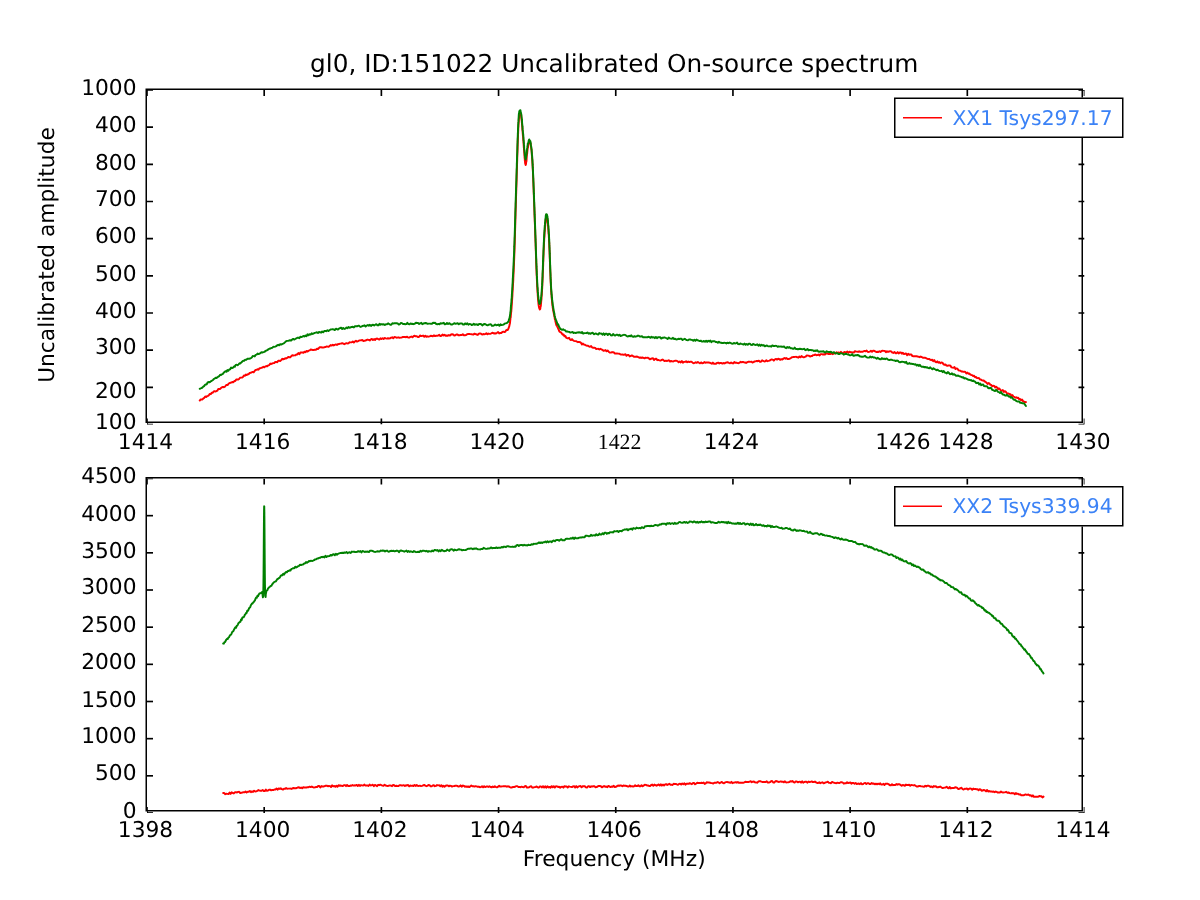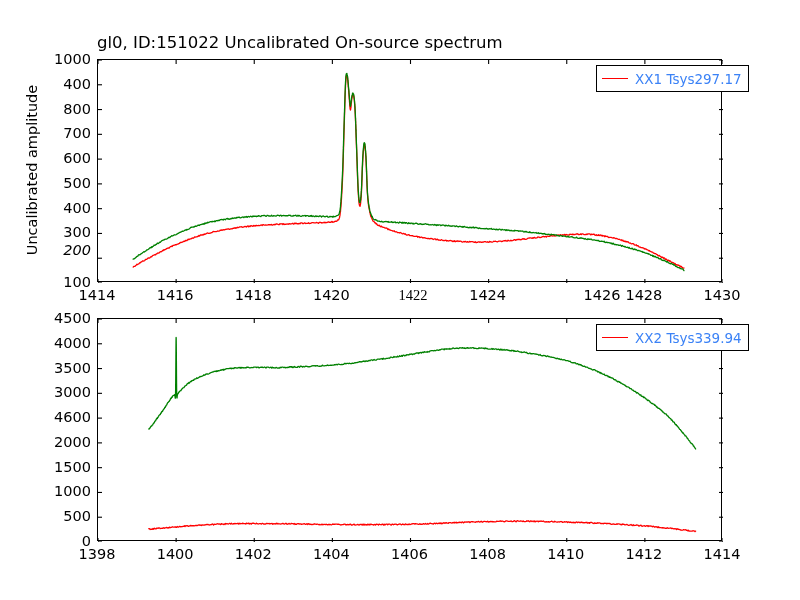--- a/index.html
+++ b/index.html
@@ -17,21 +17,21 @@
     position: relative;
     width: 800px;
     height: 600px;
     background: #ffffff;
   }
   .plot-title {
     position: absolute;
     left: 97px;
     top: 33px;
     width: 625px;
-    text-align: left;
+    text-align: center;
     font-size: 16.5px;
     color: #000000;
     white-space: nowrap;
   }
   .axes {
     position: absolute;
     box-sizing: border-box;
     border: 1.2px solid #000000;
     background: #ffffff;
   }
@@ -215,21 +215,21 @@
         <line x1="625" y1="24.7777777777778" x2="621" y2="24.7777777777778" stroke="#000000" stroke-width="1.1"></line>
         <line x1="0" y1="0" x2="4" y2="0" stroke="#000000" stroke-width="1.1"></line>
         <line x1="625" y1="0" x2="621" y2="0" stroke="#000000" stroke-width="1.1"></line>
         <path d="M 50.78 209.68 L 51.49 209.72 L 52.20 210.48 L 52.91 210.18 L 53.62 210.26 L 54.33 210.39 L 55.04 209.42 L 55.75 210.24 L 56.47 209.24 L 57.18 209.66 L 57.89 209.97 L 58.60 209.21 L 59.31 209.08 L 60.02 209.35 L 60.73 208.91 L 61.44 208.88 L 62.15 209.69 L 62.86 209.47 L 63.58 209.32 L 64.29 209.12 L 65.00 209.26 L 65.71 208.63 L 66.42 209.31 L 67.13 208.79 L 67.85 208.79 L 68.56 208.37 L 69.27 209.09 L 69.98 208.60 L 70.69 208.98 L 71.40 208.12 L 72.12 208.63 L 72.83 208.50 L 73.54 208.27 L 74.25 207.73 L 74.96 208.09 L 75.67 208.11 L 76.39 208.20 L 77.10 207.70 L 77.81 208.33 L 78.52 208.41 L 79.23 207.41 L 79.94 208.14 L 80.66 208.04 L 81.37 207.44 L 82.08 207.43 L 82.79 207.89 L 83.50 207.59 L 84.21 207.72 L 84.92 207.32 L 85.64 207.42 L 86.35 206.70 L 87.06 207.45 L 87.77 206.68 L 88.48 206.96 L 89.19 206.55 L 89.91 207.11 L 90.62 207.39 L 91.33 206.88 L 92.04 206.92 L 92.75 206.39 L 93.47 206.82 L 94.18 206.76 L 94.89 206.76 L 95.60 206.73 L 96.32 206.96 L 97.03 206.54 L 97.74 206.38 L 98.45 206.50 L 99.17 206.50 L 99.88 206.34 L 100.59 205.95 L 101.30 205.79 L 102.02 206.41 L 102.73 205.99 L 103.44 206.49 L 104.15 205.84 L 104.87 206.02 L 105.58 206.06 L 106.29 206.02 L 107.01 205.77 L 107.72 205.82 L 108.43 205.46 L 109.14 205.70 L 109.86 205.36 L 110.57 205.77 L 111.28 205.98 L 112.00 205.93 L 112.71 205.69 L 113.42 205.70 L 114.14 204.99 L 114.85 205.05 L 115.56 205.99 L 116.28 205.07 L 116.99 205.30 L 117.70 205.36 L 118.42 205.10 L 119.13 204.83 L 119.84 204.75 L 120.56 205.17 L 121.27 204.98 L 121.98 205.07 L 122.70 205.68 L 123.41 204.60 L 124.12 205.22 L 124.84 205.01 L 125.55 205.56 L 126.26 204.83 L 126.98 205.50 L 127.69 204.46 L 128.40 204.92 L 129.12 204.69 L 129.83 204.88 L 130.54 205.05 L 131.26 204.43 L 131.97 204.40 L 132.69 205.12 L 133.40 204.30 L 134.11 204.97 L 134.83 205.05 L 135.54 204.68 L 136.25 204.86 L 136.97 204.40 L 137.68 204.76 L 138.40 204.55 L 139.11 204.69 L 139.82 204.26 L 140.54 204.97 L 141.25 204.21 L 141.96 204.92 L 142.68 204.41 L 143.39 204.56 L 144.11 204.74 L 144.82 204.09 L 145.53 204.64 L 146.25 204.66 L 146.96 204.59 L 147.67 205.01 L 148.39 204.08 L 149.10 204.61 L 149.82 204.45 L 150.53 204.15 L 151.24 205.10 L 151.96 204.30 L 152.67 204.65 L 153.39 205.09 L 154.10 204.20 L 154.81 204.44 L 155.53 204.11 L 156.24 204.47 L 156.96 204.77 L 157.67 204.91 L 158.38 204.12 L 159.10 204.65 L 159.81 204.91 L 160.52 204.99 L 161.24 204.74 L 161.95 204.57 L 162.67 204.74 L 163.38 205.13 L 164.09 204.31 L 164.81 204.49 L 165.52 205.09 L 166.24 204.87 L 166.95 205.02 L 167.66 205.08 L 168.38 204.48 L 169.09 204.51 L 169.80 204.64 L 170.52 204.62 L 171.23 204.43 L 171.95 205.05 L 172.66 204.54 L 173.37 204.65 L 174.09 204.33 L 174.80 205.23 L 175.52 204.71 L 176.23 204.90 L 176.94 204.73 L 177.66 204.99 L 178.37 204.27 L 179.09 204.92 L 179.80 204.38 L 180.51 204.90 L 181.23 204.94 L 181.94 204.76 L 182.65 205.06 L 183.37 204.89 L 184.08 204.60 L 184.80 204.32 L 185.51 204.69 L 186.22 205.11 L 186.94 204.89 L 187.65 204.35 L 188.37 204.45 L 189.08 205.26 L 189.79 205.22 L 190.51 204.68 L 191.22 204.48 L 191.93 205.13 L 192.65 204.90 L 193.36 204.40 L 194.08 204.58 L 194.79 204.53 L 195.50 205.11 L 196.22 204.44 L 196.93 205.46 L 197.64 204.91 L 198.36 205.43 L 199.07 204.84 L 199.79 204.65 L 200.50 204.59 L 201.21 205.21 L 201.93 204.77 L 202.64 204.91 L 203.36 205.37 L 204.07 205.08 L 204.78 205.10 L 205.50 204.86 L 206.21 204.74 L 206.92 204.93 L 207.64 205.40 L 208.35 205.23 L 209.07 204.60 L 209.78 205.49 L 210.49 204.70 L 211.21 204.91 L 211.92 205.50 L 212.63 205.20 L 213.35 205.64 L 214.06 205.26 L 214.78 205.70 L 215.49 205.27 L 216.20 204.70 L 216.92 205.22 L 217.63 205.16 L 218.35 205.42 L 219.06 205.12 L 219.77 205.23 L 220.49 205.54 L 221.20 205.40 L 221.91 205.83 L 222.63 205.58 L 223.34 205.22 L 224.06 205.86 L 224.77 205.17 L 225.48 205.69 L 226.20 205.39 L 226.91 205.31 L 227.63 205.64 L 228.34 205.20 L 229.05 205.68 L 229.77 205.89 L 230.48 205.38 L 231.19 205.75 L 231.91 205.23 L 232.62 205.71 L 233.34 205.91 L 234.05 205.46 L 234.76 204.91 L 235.48 205.39 L 236.19 205.27 L 236.91 205.24 L 237.62 205.15 L 238.33 205.16 L 239.05 205.14 L 239.76 205.45 L 240.47 205.23 L 241.19 205.28 L 241.90 205.70 L 242.62 205.98 L 243.33 205.97 L 244.04 205.66 L 244.76 205.61 L 245.47 205.49 L 246.19 205.09 L 246.90 205.10 L 247.61 205.74 L 248.33 205.61 L 249.04 205.80 L 249.75 205.45 L 250.47 205.74 L 251.18 205.78 L 251.90 205.15 L 252.61 205.05 L 253.32 206.04 L 254.04 205.98 L 254.75 205.91 L 255.47 205.31 L 256.18 205.19 L 256.89 206.10 L 257.61 205.99 L 258.32 205.78 L 259.04 205.62 L 259.75 205.35 L 260.46 205.91 L 261.18 206.10 L 261.89 205.33 L 262.60 205.36 L 263.32 205.93 L 264.03 205.14 L 264.75 206.02 L 265.46 205.20 L 266.17 206.14 L 266.89 205.16 L 267.60 205.96 L 268.32 205.60 L 269.03 206.14 L 269.74 205.11 L 270.46 205.83 L 271.17 205.14 L 271.89 206.04 L 272.60 205.16 L 273.31 205.24 L 274.03 205.70 L 274.74 205.53 L 275.45 206.09 L 276.17 205.62 L 276.88 205.42 L 277.60 206.09 L 278.31 205.13 L 279.02 205.39 L 279.74 205.29 L 280.45 206.05 L 281.17 205.21 L 281.88 205.43 L 282.59 205.57 L 283.31 205.76 L 284.02 205.24 L 284.73 205.11 L 285.45 206.03 L 286.16 205.10 L 286.88 205.97 L 287.59 205.38 L 288.30 205.08 L 289.02 205.03 L 289.73 205.86 L 290.45 205.17 L 291.16 205.10 L 291.87 205.16 L 292.59 205.92 L 293.30 206.06 L 294.02 205.17 L 294.73 205.20 L 295.44 205.74 L 296.16 205.23 L 296.87 205.36 L 297.58 205.15 L 298.30 205.18 L 299.01 205.79 L 299.73 205.75 L 300.44 205.26 L 301.15 205.03 L 301.87 205.00 L 302.58 205.14 L 303.29 205.90 L 304.01 205.44 L 304.72 204.97 L 305.44 205.52 L 306.15 205.35 L 306.86 205.82 L 307.58 204.94 L 308.29 205.28 L 309.00 205.69 L 309.72 205.38 L 310.43 205.54 L 311.15 204.86 L 311.86 205.69 L 312.57 205.49 L 313.29 205.17 L 314.00 204.69 L 314.71 204.96 L 315.43 204.66 L 316.14 204.68 L 316.86 205.15 L 317.57 204.65 L 318.28 204.81 L 319.00 204.82 L 319.71 205.01 L 320.42 205.32 L 321.14 205.42 L 321.85 204.64 L 322.56 205.28 L 323.28 205.07 L 323.99 205.33 L 324.71 205.13 L 325.42 204.57 L 326.13 205.06 L 326.85 205.03 L 327.56 204.47 L 328.27 205.15 L 328.99 205.17 L 329.70 204.48 L 330.41 205.18 L 331.13 204.72 L 331.84 204.13 L 332.55 204.25 L 333.27 204.65 L 333.98 204.66 L 334.69 204.95 L 335.41 205.04 L 336.12 204.31 L 336.84 204.07 L 337.55 204.87 L 338.26 204.07 L 338.98 204.40 L 339.69 204.80 L 340.40 204.37 L 341.12 203.97 L 341.83 204.65 L 342.54 203.89 L 343.26 204.74 L 343.97 204.07 L 344.68 204.62 L 345.40 203.95 L 346.11 203.74 L 346.82 204.34 L 347.54 203.90 L 348.25 203.56 L 348.96 204.14 L 349.68 204.10 L 350.39 204.29 L 351.10 203.55 L 351.82 203.64 L 352.53 203.62 L 353.24 203.96 L 353.96 204.20 L 354.67 203.60 L 355.38 203.47 L 356.10 204.04 L 356.81 203.29 L 357.52 203.77 L 358.24 203.22 L 358.95 204.09 L 359.66 203.55 L 360.38 203.40 L 361.09 203.58 L 361.80 203.12 L 362.52 203.44 L 363.23 203.77 L 363.94 203.04 L 364.66 203.00 L 365.37 203.84 L 366.08 203.38 L 366.80 202.86 L 367.51 203.03 L 368.22 202.94 L 368.94 203.08 L 369.65 202.81 L 370.36 203.04 L 371.08 202.66 L 371.79 203.60 L 372.50 203.22 L 373.22 202.53 L 373.93 202.73 L 374.64 202.67 L 375.36 202.80 L 376.07 202.97 L 376.78 203.07 L 377.50 203.36 L 378.21 202.76 L 378.92 202.88 L 379.64 202.84 L 380.35 202.36 L 381.07 202.65 L 381.78 203.17 L 382.49 202.68 L 383.21 202.27 L 383.92 202.97 L 384.63 203.25 L 385.35 202.63 L 386.06 202.44 L 386.77 202.31 L 387.49 202.55 L 388.20 202.68 L 388.92 202.87 L 389.63 202.27 L 390.34 203.10 L 391.06 202.75 L 391.77 202.73 L 392.48 202.43 L 393.20 202.80 L 393.91 202.38 L 394.63 202.90 L 395.34 202.73 L 396.05 202.88 L 396.77 202.77 L 397.48 202.81 L 398.19 202.59 L 398.91 202.15 L 399.62 202.30 L 400.34 202.31 L 401.05 202.31 L 401.76 202.08 L 402.48 201.83 L 403.19 202.46 L 403.90 202.13 L 404.62 202.04 L 405.33 202.57 L 406.05 202.65 L 406.76 202.77 L 407.47 202.15 L 408.19 201.82 L 408.90 201.85 L 409.61 202.10 L 410.33 202.32 L 411.04 202.34 L 411.76 202.31 L 412.47 202.34 L 413.18 201.85 L 413.90 202.69 L 414.61 202.64 L 415.33 202.41 L 416.04 201.86 L 416.75 201.72 L 417.47 202.61 L 418.18 202.73 L 418.90 201.83 L 419.61 201.71 L 420.32 202.00 L 421.04 202.30 L 421.75 202.12 L 422.46 201.92 L 423.18 202.19 L 423.89 202.10 L 424.61 202.53 L 425.32 201.90 L 426.03 202.62 L 426.75 202.60 L 427.46 202.55 L 428.18 202.44 L 428.89 201.75 L 429.60 202.07 L 430.32 201.71 L 431.03 202.40 L 431.74 202.72 L 432.46 201.92 L 433.17 201.97 L 433.89 202.58 L 434.60 202.23 L 435.31 202.09 L 436.03 202.75 L 436.74 201.90 L 437.46 202.82 L 438.17 202.36 L 438.88 202.19 L 439.60 202.19 L 440.31 202.76 L 441.02 202.06 L 441.74 202.32 L 442.45 202.24 L 443.17 201.94 L 443.88 202.37 L 444.59 202.36 L 445.31 202.01 L 446.02 202.59 L 446.73 202.96 L 447.45 202.99 L 448.16 202.57 L 448.88 203.10 L 449.59 202.78 L 450.30 202.56 L 451.02 203.12 L 451.73 202.99 L 452.44 202.64 L 453.16 202.44 L 453.87 202.14 L 454.58 202.89 L 455.30 202.91 L 456.01 203.14 L 456.73 202.27 L 457.44 202.59 L 458.15 202.83 L 458.87 203.01 L 459.58 203.15 L 460.29 202.83 L 461.01 202.94 L 461.72 202.99 L 462.43 202.53 L 463.15 202.52 L 463.86 202.72 L 464.58 203.44 L 465.29 203.12 L 466.00 203.20 L 466.72 202.57 L 467.43 203.07 L 468.14 202.87 L 468.86 202.63 L 469.57 203.47 L 470.28 202.91 L 471.00 202.99 L 471.71 203.56 L 472.43 203.02 L 473.14 203.62 L 473.85 203.49 L 474.57 203.38 L 475.28 203.78 L 475.99 203.09 L 476.71 203.80 L 477.42 203.74 L 478.13 203.10 L 478.85 203.00 L 479.56 203.69 L 480.27 203.14 L 480.99 203.09 L 481.70 203.72 L 482.41 203.70 L 483.13 203.03 L 483.84 203.53 L 484.56 203.35 L 485.27 203.88 L 485.98 203.46 L 486.70 203.85 L 487.41 203.46 L 488.12 203.78 L 488.84 203.22 L 489.55 204.09 L 490.26 204.01 L 490.98 203.57 L 491.69 204.31 L 492.40 203.45 L 493.12 203.41 L 493.83 203.48 L 494.54 203.93 L 495.26 204.44 L 495.97 204.54 L 496.68 203.83 L 497.40 204.44 L 498.11 204.25 L 498.82 204.39 L 499.53 203.73 L 500.25 204.14 L 500.96 203.83 L 501.67 203.86 L 502.39 204.28 L 503.10 204.84 L 503.81 204.31 L 504.53 204.48 L 505.24 204.87 L 505.95 204.06 L 506.67 204.38 L 507.38 204.29 L 508.09 204.22 L 508.81 204.90 L 509.52 204.32 L 510.23 204.41 L 510.95 204.60 L 511.66 204.39 L 512.37 204.84 L 513.08 205.32 L 513.80 205.34 L 514.51 205.04 L 515.22 204.95 L 515.94 205.12 L 516.65 205.26 L 517.36 205.36 L 518.07 205.44 L 518.79 204.82 L 519.50 205.27 L 520.21 204.80 L 520.93 204.87 L 521.64 205.07 L 522.35 205.60 L 523.06 205.31 L 523.78 205.86 L 524.49 205.00 L 525.20 205.39 L 525.91 205.18 L 526.63 205.79 L 527.34 205.83 L 528.05 205.72 L 528.77 205.32 L 529.48 205.80 L 530.19 206.29 L 530.90 206.29 L 531.62 206.07 L 532.33 205.98 L 533.04 205.52 L 533.75 206.21 L 534.46 206.57 L 535.18 205.65 L 535.89 206.66 L 536.60 206.28 L 537.31 206.33 L 538.03 206.34 L 538.74 205.85 L 539.45 206.01 L 540.16 206.29 L 540.87 207.04 L 541.59 206.89 L 542.30 206.40 L 543.01 206.18 L 543.72 207.04 L 544.43 207.31 L 545.14 206.80 L 545.86 206.94 L 546.57 206.69 L 547.28 207.37 L 547.99 206.98 L 548.70 206.67 L 549.41 206.75 L 550.13 207.47 L 550.84 206.73 L 551.55 207.08 L 552.26 206.99 L 552.97 207.16 L 553.68 207.19 L 554.39 207.83 L 555.11 207.12 L 555.82 207.48 L 556.53 208.17 L 557.24 207.86 L 557.95 207.67 L 558.66 207.89 L 559.37 208.58 L 560.08 207.61 L 560.79 208.70 L 561.50 208.32 L 562.21 208.71 L 562.92 208.71 L 563.63 208.81 L 564.34 208.66 L 565.05 209.10 L 565.76 208.69 L 566.47 208.98 L 567.18 209.34 L 567.89 209.24 L 568.60 209.31 L 569.31 208.68 L 570.02 209.23 L 570.73 209.32 L 571.44 209.23 L 572.15 209.11 L 572.86 208.90 L 573.57 209.54 L 574.28 209.24 L 574.99 209.74 L 575.70 209.91 L 576.41 209.72 L 577.12 209.81 L 577.82 209.77 L 578.53 210.47 L 579.24 209.72 L 579.95 210.27 L 580.66 210.12 L 581.37 210.72 L 582.08 210.55 L 582.79 211.15 L 583.50 211.10 L 584.21 211.25 L 584.91 210.99 L 585.62 210.59 L 586.33 210.93 L 587.04 210.82 L 587.75 210.72 L 588.46 211.40 L 589.16 211.12 L 589.87 211.95 L 590.58 211.27 L 591.29 212.21 L 592.00 212.18 L 592.70 212.11 L 593.41 212.12 L 594.12 212.17 L 594.83 211.66 L 595.54 211.86 L 596.24 211.82 L 596.95 212.62 L 597.66 212.09" fill="none" stroke="#ff0000" stroke-width="1.3" stroke-linejoin="round" stroke-linecap="round"></path>
         <path d="M 50.78 110.02 L 51.21 110.11 L 51.64 109.09 L 52.07 109.00 L 52.50 108.08 L 52.93 107.37 L 53.36 106.86 L 53.79 106.98 L 54.22 106.05 L 54.65 105.90 L 55.08 104.97 L 55.51 104.26 L 55.94 104.17 L 56.37 103.45 L 56.80 102.34 L 57.23 101.96 L 57.65 101.63 L 58.08 100.60 L 58.50 99.85 L 58.92 99.23 L 59.34 99.54 L 59.77 98.32 L 60.19 98.09 L 60.61 97.31 L 61.03 96.33 L 61.45 96.07 L 61.86 95.65 L 62.28 95.53 L 62.70 94.07 L 63.11 94.30 L 63.53 92.86 L 63.94 92.43 L 64.36 92.53 L 64.77 91.98 L 65.18 90.88 L 65.59 90.58 L 66.00 89.71 L 66.41 89.62 L 66.82 88.12 L 67.22 88.38 L 67.62 87.69 L 68.02 86.59 L 68.42 86.03 L 68.81 85.85 L 69.21 84.55 L 69.60 83.96 L 69.99 83.35 L 70.39 83.30 L 70.78 82.56 L 71.17 82.39 L 71.57 81.61 L 71.97 81.28 L 72.37 80.08 L 72.78 79.28 L 73.20 79.48 L 73.62 78.13 L 74.07 78.43 L 74.53 77.33 L 75.02 76.61 L 75.54 76.46 L 76.09 76.32 L 76.64 75.67 L 76.91 75.66 L 77.02 77.34 L 77.11 78.14 L 77.19 78.65 L 77.28 79.26 L 77.40 78.52 L 77.44 78.01 L 77.47 76.90 L 77.49 76.44 L 77.52 75.56 L 77.54 74.63 L 77.55 74.46 L 77.57 73.53 L 77.58 72.54 L 77.60 72.59 L 77.61 71.74 L 77.62 70.21 L 77.63 70.25 L 77.64 68.89 L 77.65 68.07 L 77.65 67.61 L 77.66 67.24 L 77.67 66.72 L 77.68 65.20 L 77.69 64.74 L 77.69 64.71 L 77.70 63.87 L 77.71 63.36 L 77.71 61.77 L 77.72 61.11 L 77.73 60.71 L 77.73 59.98 L 77.74 58.75 L 77.74 58.54 L 77.75 57.78 L 77.75 57.62 L 77.76 56.41 L 77.77 55.59 L 77.77 54.62 L 77.78 54.69 L 77.78 53.84 L 77.79 52.88 L 77.79 51.58 L 77.80 51.16 L 77.80 50.41 L 77.81 50.47 L 77.81 49.00 L 77.82 48.73 L 77.82 47.67 L 77.83 47.18 L 77.83 46.79 L 77.84 45.84 L 77.84 44.70 L 77.85 44.09 L 77.85 43.80 L 77.86 43.22 L 77.86 42.19 L 77.87 41.38 L 77.87 40.92 L 77.88 40.17 L 77.88 39.28 L 77.89 38.77 L 77.89 37.92 L 77.90 37.53 L 77.90 36.55 L 77.91 35.63 L 77.92 35.18 L 77.92 33.86 L 77.93 33.23 L 77.93 32.46 L 77.94 32.26 L 77.94 30.85 L 77.95 30.45 L 77.95 30.07 L 77.96 29.15 L 77.97 28.55 L 77.97 27.74 L 77.98 26.77 L 77.99 26.77 L 77.99 25.25 L 78.00 25.35 L 78.01 24.12 L 78.01 23.66 L 78.02 22.72 L 78.03 22.62 L 78.04 20.88 L 78.05 20.83 L 78.07 20.42 L 78.08 19.35 L 78.11 18.51 L 78.17 18.60 L 78.18 19.61 L 78.20 20.82 L 78.21 21.38 L 78.22 22.24 L 78.23 22.29 L 78.24 22.76 L 78.24 24.31 L 78.25 24.98 L 78.26 24.93 L 78.27 26.12 L 78.27 26.43 L 78.28 27.63 L 78.29 28.43 L 78.29 28.87 L 78.30 29.94 L 78.30 30.18 L 78.31 31.07 L 78.31 31.53 L 78.32 32.71 L 78.32 33.66 L 78.33 33.39 L 78.34 34.65 L 78.34 35.05 L 78.35 36.14 L 78.35 36.66 L 78.36 37.40 L 78.36 37.74 L 78.37 39.25 L 78.37 39.88 L 78.38 39.97 L 78.38 41.52 L 78.39 41.66 L 78.39 42.07 L 78.40 43.62 L 78.40 43.38 L 78.41 44.15 L 78.41 45.11 L 78.42 46.36 L 78.42 46.20 L 78.43 47.53 L 78.43 47.82 L 78.44 48.40 L 78.44 49.50 L 78.45 50.26 L 78.45 51.50 L 78.46 51.23 L 78.46 52.49 L 78.47 52.83 L 78.47 53.72 L 78.48 55.06 L 78.48 55.16 L 78.49 56.51 L 78.49 56.41 L 78.50 57.11 L 78.51 57.85 L 78.51 59.23 L 78.52 59.15 L 78.52 60.83 L 78.53 60.84 L 78.54 61.59 L 78.54 62.51 L 78.55 63.31 L 78.56 64.09 L 78.56 64.31 L 78.57 65.10 L 78.58 66.23 L 78.59 66.24 L 78.59 67.37 L 78.60 68.17 L 78.61 68.82 L 78.62 69.97 L 78.63 70.81 L 78.64 71.49 L 78.65 71.24 L 78.66 71.99 L 78.68 73.56 L 78.69 73.55 L 78.71 74.64 L 78.73 75.76 L 78.75 76.32 L 78.78 76.64 L 78.80 77.10 L 78.84 78.25 L 78.89 78.51 L 79.05 79.05 L 79.13 78.29 L 79.21 76.88 L 79.31 76.60 L 79.44 75.90 L 79.72 74.75 L 80.21 74.60 L 80.65 73.47 L 81.08 72.98 L 81.52 72.46 L 81.97 72.10 L 82.45 71.62 L 82.94 71.60 L 83.43 70.57 L 83.92 70.00 L 84.40 69.38 L 84.89 69.00 L 85.38 68.75 L 85.88 68.58 L 86.39 67.78 L 86.90 67.00 L 87.43 66.88 L 87.96 66.37 L 88.51 66.08 L 89.07 65.01 L 89.64 64.41 L 90.22 64.52 L 90.81 63.45 L 91.40 64.09 L 91.99 63.05 L 92.59 62.35 L 93.20 62.58 L 93.81 61.68 L 94.42 61.71 L 95.03 61.09 L 95.65 61.40 L 96.28 60.23 L 96.90 60.08 L 97.53 59.78 L 98.17 59.77 L 98.80 58.79 L 99.44 59.35 L 100.09 58.92 L 100.73 58.44 L 101.38 58.23 L 102.04 57.42 L 102.70 57.75 L 103.35 57.40 L 104.02 57.28 L 104.68 56.75 L 105.34 56.52 L 106.01 55.72 L 106.68 56.24 L 107.35 55.70 L 108.02 54.98 L 108.69 55.18 L 109.37 54.80 L 110.04 55.04 L 110.72 54.79 L 111.40 54.47 L 112.08 53.92 L 112.76 53.85 L 113.44 53.31 L 114.13 53.30 L 114.81 52.89 L 115.50 52.92 L 116.19 52.27 L 116.88 52.47 L 117.57 52.14 L 118.26 52.63 L 118.95 51.59 L 119.64 52.31 L 120.34 51.74 L 121.03 51.77 L 121.73 51.63 L 122.43 50.96 L 123.13 51.39 L 123.83 50.67 L 124.53 50.52 L 125.23 51.21 L 125.94 50.19 L 126.64 50.82 L 127.35 50.22 L 128.05 49.97 L 128.76 49.71 L 129.46 49.68 L 130.17 49.52 L 130.88 49.71 L 131.59 49.25 L 132.29 49.53 L 133.00 49.04 L 133.71 49.75 L 134.42 49.32 L 135.13 49.21 L 135.84 49.66 L 136.56 48.72 L 137.27 48.92 L 137.98 48.71 L 138.69 49.08 L 139.41 48.99 L 140.12 48.90 L 140.83 48.43 L 141.55 48.84 L 142.26 48.36 L 142.97 49.28 L 143.69 48.32 L 144.40 48.58 L 145.11 49.00 L 145.83 48.72 L 146.54 48.80 L 147.26 48.70 L 147.97 49.02 L 148.68 48.16 L 149.40 48.23 L 150.11 48.22 L 150.83 48.49 L 151.54 48.92 L 152.26 48.94 L 152.97 48.72 L 153.69 48.50 L 154.40 48.64 L 155.11 48.64 L 155.83 48.06 L 156.54 48.19 L 157.26 48.03 L 157.97 48.11 L 158.69 48.62 L 159.40 48.21 L 160.12 48.06 L 160.83 48.78 L 161.54 48.73 L 162.26 48.31 L 162.97 48.21 L 163.69 48.27 L 164.40 48.20 L 165.12 48.54 L 165.83 48.35 L 166.55 48.02 L 167.26 48.31 L 167.98 49.12 L 168.69 48.14 L 169.40 48.03 L 170.12 48.22 L 170.83 48.42 L 171.55 48.78 L 172.26 48.48 L 172.98 48.06 L 173.69 49.01 L 174.41 48.28 L 175.12 48.93 L 175.83 48.53 L 176.55 48.81 L 177.26 49.05 L 177.98 48.36 L 178.69 48.70 L 179.41 49.10 L 180.12 49.02 L 180.84 48.87 L 181.55 49.07 L 182.26 48.18 L 182.98 48.71 L 183.69 48.16 L 184.41 48.07 L 185.12 48.23 L 185.84 48.54 L 186.55 48.23 L 187.26 48.90 L 187.98 48.38 L 188.69 48.58 L 189.41 48.61 L 190.12 48.07 L 190.83 48.53 L 191.55 47.70 L 192.26 47.68 L 192.98 48.08 L 193.69 47.65 L 194.40 48.58 L 195.12 47.82 L 195.83 48.44 L 196.55 47.50 L 197.26 48.13 L 197.97 48.45 L 198.69 48.29 L 199.40 48.25 L 200.11 47.32 L 200.83 47.80 L 201.54 48.25 L 202.26 47.25 L 202.97 47.20 L 203.68 47.30 L 204.40 48.16 L 205.11 47.40 L 205.82 47.77 L 206.54 47.87 L 207.25 47.40 L 207.96 47.15 L 208.68 47.37 L 209.39 47.41 L 210.10 47.91 L 210.82 47.57 L 211.53 47.75 L 212.25 47.65 L 212.96 47.46 L 213.67 46.98 L 214.39 46.76 L 215.10 46.86 L 215.82 46.60 L 216.53 46.70 L 217.24 47.14 L 217.96 46.64 L 218.67 46.83 L 219.38 46.55 L 220.10 47.03 L 220.81 47.25 L 221.53 47.26 L 222.24 47.32 L 222.95 46.97 L 223.67 47.05 L 224.38 46.18 L 225.09 46.58 L 225.81 46.84 L 226.52 46.90 L 227.23 46.66 L 227.95 46.63 L 228.66 46.55 L 229.37 45.92 L 230.08 46.52 L 230.80 46.34 L 231.51 46.34 L 232.22 46.43 L 232.93 45.94 L 233.65 46.42 L 234.36 46.14 L 235.07 46.12 L 235.78 46.21 L 236.50 45.62 L 237.21 45.94 L 237.92 45.42 L 238.63 45.49 L 239.34 45.78 L 240.05 45.10 L 240.77 45.17 L 241.48 45.42 L 242.19 45.53 L 242.90 45.57 L 243.61 45.38 L 244.32 45.60 L 245.03 45.39 L 245.74 45.47 L 246.45 44.43 L 247.16 44.30 L 247.88 44.93 L 248.59 44.43 L 249.30 44.36 L 250.01 44.32 L 250.72 44.68 L 251.43 44.21 L 252.14 44.53 L 252.85 44.54 L 253.56 44.62 L 254.27 44.16 L 254.97 44.43 L 255.68 44.38 L 256.39 43.77 L 257.10 44.07 L 257.81 43.53 L 258.52 43.60 L 259.23 43.48 L 259.94 43.47 L 260.64 43.05 L 261.35 42.59 L 262.06 43.08 L 262.77 42.58 L 263.47 43.04 L 264.18 42.46 L 264.89 42.49 L 265.60 41.99 L 266.30 42.59 L 267.01 41.86 L 267.72 42.49 L 268.42 42.01 L 269.13 41.91 L 269.84 42.42 L 270.54 41.59 L 271.25 41.33 L 271.96 41.80 L 272.66 41.09 L 273.37 40.92 L 274.08 40.94 L 274.79 41.49 L 275.49 40.85 L 276.20 40.48 L 276.91 41.12 L 277.62 41.16 L 278.32 41.20 L 279.03 40.37 L 279.74 40.19 L 280.45 40.08 L 281.15 40.24 L 281.86 40.15 L 282.57 39.84 L 283.28 39.96 L 283.98 39.42 L 284.69 40.31 L 285.40 39.31 L 286.11 39.93 L 286.81 39.87 L 287.52 39.82 L 288.23 39.44 L 288.93 39.30 L 289.64 39.35 L 290.35 39.12 L 291.05 39.23 L 291.76 39.18 L 292.46 38.10 L 293.17 38.17 L 293.88 38.27 L 294.58 38.53 L 295.29 38.35 L 295.99 37.53 L 296.70 38.16 L 297.40 37.91 L 298.11 37.82 L 298.81 38.04 L 299.52 37.11 L 300.22 37.85 L 300.93 37.73 L 301.64 36.72 L 302.34 37.40 L 303.05 37.28 L 303.75 36.51 L 304.46 37.19 L 305.16 36.07 L 305.87 36.12 L 306.57 36.91 L 307.28 36.33 L 307.99 36.52 L 308.69 35.75 L 309.40 35.91 L 310.10 35.72 L 310.81 36.02 L 311.51 35.07 L 312.22 35.25 L 312.93 35.16 L 313.63 34.93 L 314.34 35.65 L 315.04 35.03 L 315.75 34.92 L 316.45 35.18 L 317.16 34.49 L 317.86 34.28 L 318.57 33.96 L 319.28 34.08 L 319.98 33.73 L 320.69 34.56 L 321.39 33.75 L 322.10 33.81 L 322.80 33.38 L 323.51 34.12 L 324.21 33.06 L 324.92 33.26 L 325.62 33.54 L 326.33 32.70 L 327.04 33.06 L 327.74 33.19 L 328.45 32.94 L 329.15 33.27 L 329.86 32.50 L 330.56 32.79 L 331.27 32.97 L 331.97 31.84 L 332.68 31.92 L 333.39 31.66 L 334.09 31.62 L 334.80 31.65 L 335.51 31.83 L 336.21 31.48 L 336.92 31.75 L 337.63 31.67 L 338.34 31.19 L 339.04 31.01 L 339.75 31.07 L 340.46 31.47 L 341.16 31.18 L 341.87 30.57 L 342.58 30.76 L 343.29 30.21 L 344.00 30.17 L 344.70 30.20 L 345.41 30.07 L 346.12 30.80 L 346.83 29.79 L 347.54 30.10 L 348.25 29.73 L 348.96 30.31 L 349.67 29.90 L 350.38 29.84 L 351.09 30.32 L 351.81 29.54 L 352.52 30.15 L 353.23 29.97 L 353.94 29.80 L 354.66 29.07 L 355.37 29.02 L 356.08 29.44 L 356.79 29.59 L 357.51 29.37 L 358.22 28.94 L 358.94 29.44 L 359.65 29.06 L 360.36 29.61 L 361.08 29.38 L 361.79 28.59 L 362.50 28.79 L 363.22 28.79 L 363.93 29.28 L 364.65 28.56 L 365.36 28.97 L 366.08 29.39 L 366.79 28.90 L 367.51 29.47 L 368.22 28.94 L 368.93 29.24 L 369.65 28.57 L 370.36 29.23 L 371.08 29.01 L 371.79 29.22 L 372.51 28.71 L 373.22 29.08 L 373.94 28.83 L 374.65 28.70 L 375.36 28.60 L 376.08 29.46 L 376.79 29.10 L 377.51 29.28 L 378.22 29.50 L 378.94 29.65 L 379.65 29.61 L 380.36 29.49 L 381.08 28.78 L 381.79 29.34 L 382.51 29.16 L 383.22 28.90 L 383.93 29.16 L 384.65 29.06 L 385.36 29.49 L 386.07 29.06 L 386.79 29.85 L 387.50 28.92 L 388.21 29.68 L 388.93 29.38 L 389.64 29.86 L 390.35 30.06 L 391.07 30.03 L 391.78 30.14 L 392.49 30.03 L 393.21 30.15 L 393.92 29.49 L 394.63 30.30 L 395.34 29.63 L 396.06 30.38 L 396.77 30.22 L 397.48 29.80 L 398.19 29.81 L 398.90 30.69 L 399.62 30.35 L 400.33 30.10 L 401.04 30.39 L 401.75 30.99 L 402.47 30.07 L 403.18 31.01 L 403.89 30.21 L 404.60 31.21 L 405.31 31.06 L 406.02 30.33 L 406.73 31.15 L 407.45 30.87 L 408.16 31.04 L 408.87 30.62 L 409.58 31.21 L 410.29 31.52 L 411.00 31.15 L 411.71 31.86 L 412.42 31.62 L 413.13 32.01 L 413.84 31.22 L 414.55 31.70 L 415.26 31.36 L 415.97 32.48 L 416.68 31.67 L 417.38 32.33 L 418.09 32.39 L 418.80 32.27 L 419.51 31.96 L 420.22 32.22 L 420.92 32.54 L 421.63 32.89 L 422.34 33.08 L 423.05 32.82 L 423.75 33.56 L 424.46 33.40 L 425.17 33.29 L 425.87 33.00 L 426.58 33.01 L 427.28 33.43 L 427.99 33.72 L 428.70 33.29 L 429.40 34.35 L 430.11 34.51 L 430.81 34.66 L 431.52 34.05 L 432.22 34.17 L 432.93 34.96 L 433.63 34.65 L 434.34 34.92 L 435.04 34.55 L 435.75 34.60 L 436.45 34.94 L 437.16 35.05 L 437.86 34.81 L 438.56 35.32 L 439.27 35.42 L 439.97 35.29 L 440.67 36.23 L 441.38 36.12 L 442.08 35.52 L 442.78 36.43 L 443.48 36.68 L 444.19 37.00 L 444.89 36.62 L 445.59 36.46 L 446.29 36.52 L 446.99 36.55 L 447.70 37.27 L 448.40 37.58 L 449.10 36.89 L 449.80 37.00 L 450.50 37.67 L 451.20 37.48 L 451.90 37.97 L 452.61 38.09 L 453.31 37.99 L 454.01 38.37 L 454.71 38.34 L 455.40 38.48 L 456.10 38.75 L 456.80 38.94 L 457.50 39.27 L 458.20 39.75 L 458.90 39.20 L 459.59 39.46 L 460.29 39.97 L 460.98 39.56 L 461.68 40.23 L 462.37 40.64 L 463.07 39.98 L 463.76 40.61 L 464.45 40.86 L 465.15 40.78 L 465.84 40.68 L 466.53 40.92 L 467.22 41.15 L 467.91 41.68 L 468.61 41.62 L 469.30 41.67 L 469.98 41.66 L 470.67 42.15 L 471.36 42.39 L 472.05 42.22 L 472.74 42.96 L 473.42 43.53 L 474.11 43.68 L 474.79 43.94 L 475.48 43.68 L 476.16 43.77 L 476.84 43.67 L 477.53 44.02 L 478.21 44.85 L 478.89 44.82 L 479.57 44.58 L 480.25 45.21 L 480.92 45.85 L 481.60 45.32 L 482.28 45.98 L 482.96 45.73 L 483.63 46.49 L 484.31 46.55 L 484.98 47.38 L 485.65 47.41 L 486.33 47.09 L 487.00 47.49 L 487.67 48.20 L 488.34 48.20 L 489.01 48.13 L 489.68 48.35 L 490.35 49.09 L 491.02 49.33 L 491.68 49.35 L 492.35 49.86 L 493.02 49.79 L 493.68 50.39 L 494.34 50.80 L 495.01 51.02 L 495.67 50.62 L 496.33 50.69 L 496.99 50.93 L 497.66 51.71 L 498.32 51.93 L 498.97 51.89 L 499.63 53.03 L 500.29 52.61 L 500.95 52.96 L 501.60 53.92 L 502.26 53.36 L 502.91 54.47 L 503.56 54.04 L 504.21 54.98 L 504.86 55.18 L 505.51 55.30 L 506.16 54.97 L 506.81 56.05 L 507.46 56.38 L 508.10 56.67 L 508.75 56.37 L 509.39 56.74 L 510.03 57.75 L 510.67 57.29 L 511.31 58.36 L 511.95 57.93 L 512.59 58.54 L 513.23 59.04 L 513.86 58.72 L 514.50 59.19 L 515.13 59.43 L 515.76 60.35 L 516.40 60.77 L 517.03 60.73 L 517.66 60.79 L 518.29 61.93 L 518.91 62.05 L 519.54 62.77 L 520.17 62.67 L 520.79 62.49 L 521.42 63.27 L 522.04 63.13 L 522.67 64.09 L 523.29 64.03 L 523.91 64.67 L 524.54 64.97 L 525.16 65.36 L 525.78 65.28 L 526.40 66.22 L 527.02 66.13 L 527.63 67.17 L 528.25 67.14 L 528.87 67.95 L 529.48 67.79 L 530.10 67.97 L 530.71 68.29 L 531.32 68.77 L 531.94 69.52 L 532.55 69.68 L 533.16 69.66 L 533.76 70.44 L 534.37 71.08 L 534.98 71.07 L 535.58 71.67 L 536.19 72.35 L 536.79 72.44 L 537.40 72.49 L 538.00 73.21 L 538.60 74.01 L 539.20 73.61 L 539.80 74.08 L 540.39 74.55 L 540.99 75.01 L 541.59 75.86 L 542.18 76.04 L 542.78 75.77 L 543.37 77.13 L 543.96 77.35 L 544.56 77.68 L 545.15 77.45 L 545.74 78.58 L 546.33 78.18 L 546.91 78.80 L 547.50 79.49 L 548.08 79.98 L 548.67 80.05 L 549.25 81.28 L 549.83 81.57 L 550.41 81.12 L 550.99 81.80 L 551.57 81.99 L 552.15 83.11 L 552.72 83.51 L 553.29 84.13 L 553.86 84.60 L 554.43 84.33 L 555.00 85.01 L 555.57 85.21 L 556.14 85.41 L 556.71 86.33 L 557.28 86.20 L 557.85 86.97 L 558.41 88.01 L 558.98 87.77 L 559.55 88.97 L 560.11 88.82 L 560.67 89.46 L 561.23 89.42 L 561.79 89.95 L 562.35 90.54 L 562.91 90.71 L 563.46 91.72 L 564.01 91.67 L 564.56 92.96 L 565.11 93.15 L 565.65 93.21 L 566.19 94.26 L 566.73 94.68 L 567.27 94.86 L 567.80 94.81 L 568.33 95.31 L 568.86 96.27 L 569.38 96.86 L 569.90 96.78 L 570.41 97.59 L 570.92 98.51 L 571.43 98.67 L 571.93 99.16 L 572.43 99.51 L 572.93 99.95 L 573.42 101.13 L 573.92 100.84 L 574.41 101.61 L 574.89 102.83 L 575.38 102.95 L 575.86 103.14 L 576.34 103.39 L 576.82 104.84 L 577.30 105.08 L 577.77 105.82 L 578.25 105.58 L 578.72 106.83 L 579.19 106.76 L 579.66 107.50 L 580.13 108.07 L 580.60 108.66 L 581.07 109.32 L 581.54 110.23 L 582.00 110.50 L 582.47 110.66 L 582.93 111.71 L 583.40 111.91 L 583.86 112.87 L 584.32 113.22 L 584.78 114.11 L 585.25 113.87 L 585.71 114.74 L 586.17 115.44 L 586.63 115.80 L 587.09 116.87 L 587.54 116.97 L 587.99 116.96 L 588.44 117.87 L 588.89 118.41 L 589.34 119.56 L 589.78 119.46 L 590.23 120.32 L 590.67 121.09 L 591.11 121.72 L 591.55 121.84 L 591.99 122.77 L 592.43 123.56 L 592.87 123.86 L 593.30 124.60 L 593.74 124.56 L 594.17 124.79 L 594.61 125.41 L 595.04 126.04 L 595.48 127.17 L 595.91 127.04 L 596.35 128.10 L 596.78 128.73 L 597.22 129.20 L 597.66 130.00" fill="none" stroke="#008000" stroke-width="1.3" stroke-linejoin="round" stroke-linecap="round"></path>
       </svg>
   </div>
 
   <div id="ticks-layer">
       <div class="tick-label ytick-label" style="left: 31px; top: 282px; width: 60px;">100</div>
-      <div class="tick-label ytick-label" style="left: 31px; top: 250px; width: 60px; font-style: italic;">200</div>
+      <div class="tick-label ytick-label" style="left: 31px; top: 261px; width: 60px;">200</div>
       <div class="tick-label ytick-label" style="left: 31px; top: 232.444px; width: 60px;">300</div>
       <div class="tick-label ytick-label" style="left: 31px; top: 207.667px; width: 60px;">400</div>
       <div class="tick-label ytick-label" style="left: 31px; top: 182.889px; width: 60px;">500</div>
       <div class="tick-label ytick-label" style="left: 31px; top: 158.111px; width: 60px;">600</div>
       <div class="tick-label ytick-label" style="left: 31px; top: 133.333px; width: 60px;">700</div>
       <div class="tick-label ytick-label" style="left: 31px; top: 108.556px; width: 60px;">800</div>
       <div class="tick-label ytick-label" style="left: 31px; top: 83.7778px; width: 60px;">400</div>
       <div class="tick-label ytick-label" style="left: 31px; top: 59px; width: 60px;">1000</div>
       <div class="tick-label xtick-label" style="left: 97px; top: 287px;">1414</div>
       <div class="tick-label xtick-label" style="left: 175.125px; top: 287px;">1416</div>
@@ -238,36 +238,37 @@
       <div class="tick-label xtick-label" style="left: 413px; top: 287px; font-family: Liberation Serif, serif;">1422</div>
       <div class="tick-label xtick-label" style="left: 487.625px; top: 287px;">1424</div>
       <div class="tick-label xtick-label" style="left: 585px; top: 287px; margin-left: 17px;">1426</div>
       <div class="tick-label xtick-label" style="left: 643.875px; top: 287px;">1428</div>
       <div class="tick-label xtick-label" style="left: 722px; top: 287px;">1430</div>
       <div class="tick-label ytick-label" style="left: 31px; top: 541px; width: 60px;">0</div>
       <div class="tick-label ytick-label" style="left: 31px; top: 516.222px; width: 60px;">500</div>
       <div class="tick-label ytick-label" style="left: 31px; top: 491.444px; width: 60px;">1000</div>
       <div class="tick-label ytick-label" style="left: 31px; top: 466.667px; width: 60px;">1500</div>
       <div class="tick-label ytick-label" style="left: 31px; top: 441.889px; width: 60px;">2000</div>
-      <div class="tick-label ytick-label" style="left: 31px; top: 417.111px; width: 60px;">4600</div>
+      <div class="tick-label ytick-label" style="left: 31px; top: 417.111px; width: 60px;">2500</div>
       <div class="tick-label ytick-label" style="left: 31px; top: 392.333px; width: 60px;">3000</div>
       <div class="tick-label ytick-label" style="left: 31px; top: 367.556px; width: 60px;">3500</div>
       <div class="tick-label ytick-label" style="left: 31px; top: 342.778px; width: 60px;">4000</div>
       <div class="tick-label ytick-label" style="left: 31px; top: 318px; width: 60px;">4500</div>
       <div class="tick-label xtick-label" style="left: 97px; top: 546px;">1398</div>
       <div class="tick-label xtick-label" style="left: 175.125px; top: 546px;">1400</div>
       <div class="tick-label xtick-label" style="left: 253.25px; top: 546px;">1402</div>
       <div class="tick-label xtick-label" style="left: 331.375px; top: 546px;">1404</div>
       <div class="tick-label xtick-label" style="left: 409.5px; top: 546px;">1406</div>
       <div class="tick-label xtick-label" style="left: 487.625px; top: 546px;">1408</div>
       <div class="tick-label xtick-label" style="left: 565.75px; top: 546px;">1410</div>
       <div class="tick-label xtick-label" style="left: 643.875px; top: 546px;">1412</div>
       <div class="tick-label xtick-label" style="left: 722px; top: 546px;">1414</div>
     </div>
 
+  <div class="axis-label" id="xlabel-bottom">Frequency (MHz)</div>
 
   <div class="legend" id="legend-top">
     <div class="legend-row">
       <span class="legend-swatch" style="border-top-color: rgb(255, 0, 0);"></span>
       <span class="legend-text">XX1 Tsys297.17</span>
     </div>
   </div>
 
   <div class="legend" id="legend-bottom">
     <div class="legend-row">

